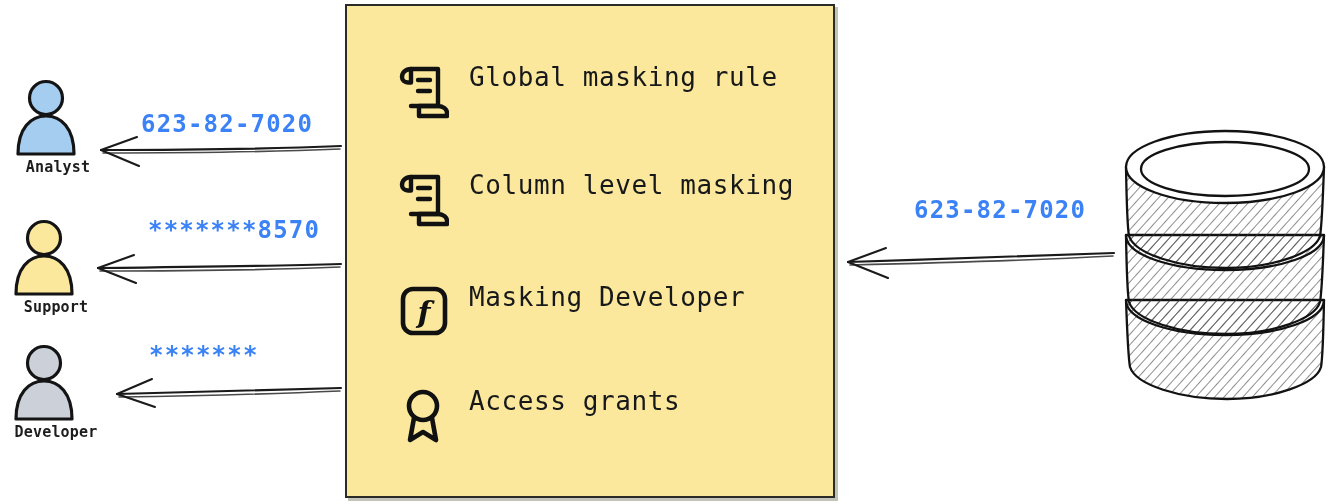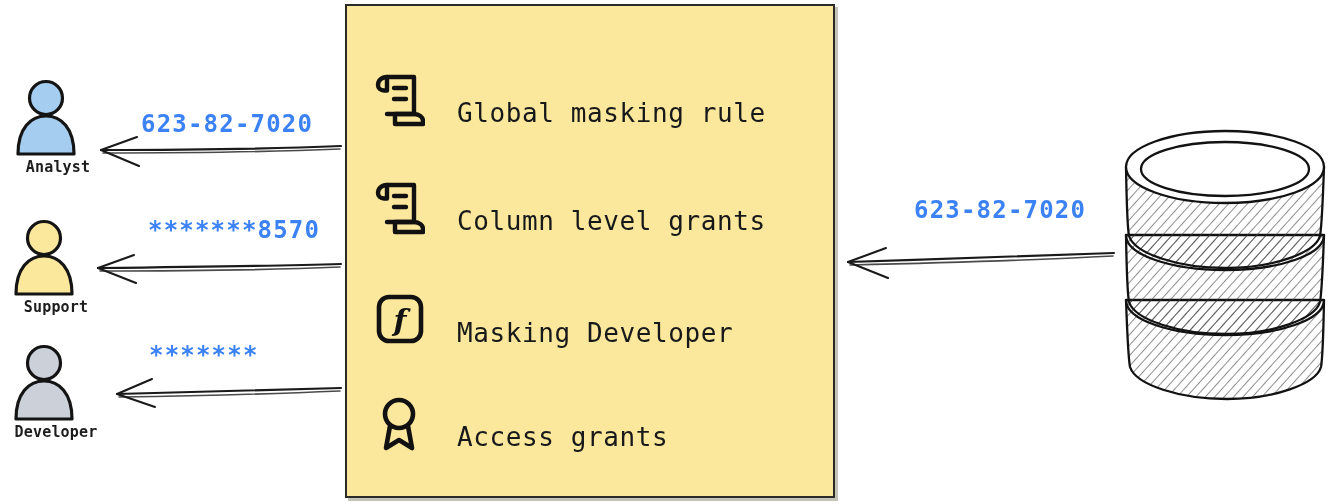--- a/index.html
+++ b/index.html
@@ -74,24 +74,24 @@
     box-shadow: 3px 3px 0 rgba(60,55,20,0.30);
   }
   .panel-rows {
     position: absolute;
     left: 0; top: 0;
     width: 100%;
     height: 100%;
   }
   .panel-row {
     position: absolute;
-    left: 26px;
+    left: 50px;
     display: flex;
-    align-items: flex-end;
-    gap: 32px;
+    align-items: flex-start;
+    gap: 20px;
     height: 66px;
   }
   .panel-row .row-icon {
     width: 52px;
     height: 58px;
     flex: 0 0 52px;
     display: block;
   }
   .panel-row .row-label {
     font-family: "DejaVu Sans Mono", monospace;
@@ -202,21 +202,21 @@
       <div class="panel-row" style="top:164px;">
         <svg class="row-icon" viewBox="0 0 52 58">
           <g fill="none" stroke="#111111" stroke-width="4.4" stroke-linecap="round" stroke-linejoin="round">
             <path d="M14,7 L41,7 L41,44 L14,44"></path>
             <path d="M14,7 C8.5,7 5,10.5 5,15 C5,18.2 7.6,20.5 11,20.5 L14,20.5 L14,7 Z"></path>
             <path d="M41,44 C46.5,44 50,47.5 50,51 L50,54 L22,54 L22,44 L41,44 Z"></path>
             <path d="M21,18 L33,18"></path>
             <path d="M21,29 L33,29"></path>
           </g>
         </svg>
-        <span class="row-label">Column level grants</span>
+        <span class="row-label">Column level masking</span>
       </div>
 
       <div class="panel-row" style="top:276px;">
         <svg class="row-icon" viewBox="0 0 52 58">
           <rect x="6" y="7" width="42" height="44" rx="10" ry="10" fill="none" stroke="#111111" stroke-width="4.6"></rect>
           <text x="27" y="41" text-anchor="middle" font-family="DejaVu Serif, serif" font-size="30" font-style="italic" font-weight="700" fill="#111111">f</text>
         </svg>
         <span class="row-label">Masking Developer</span>
       </div>
 

